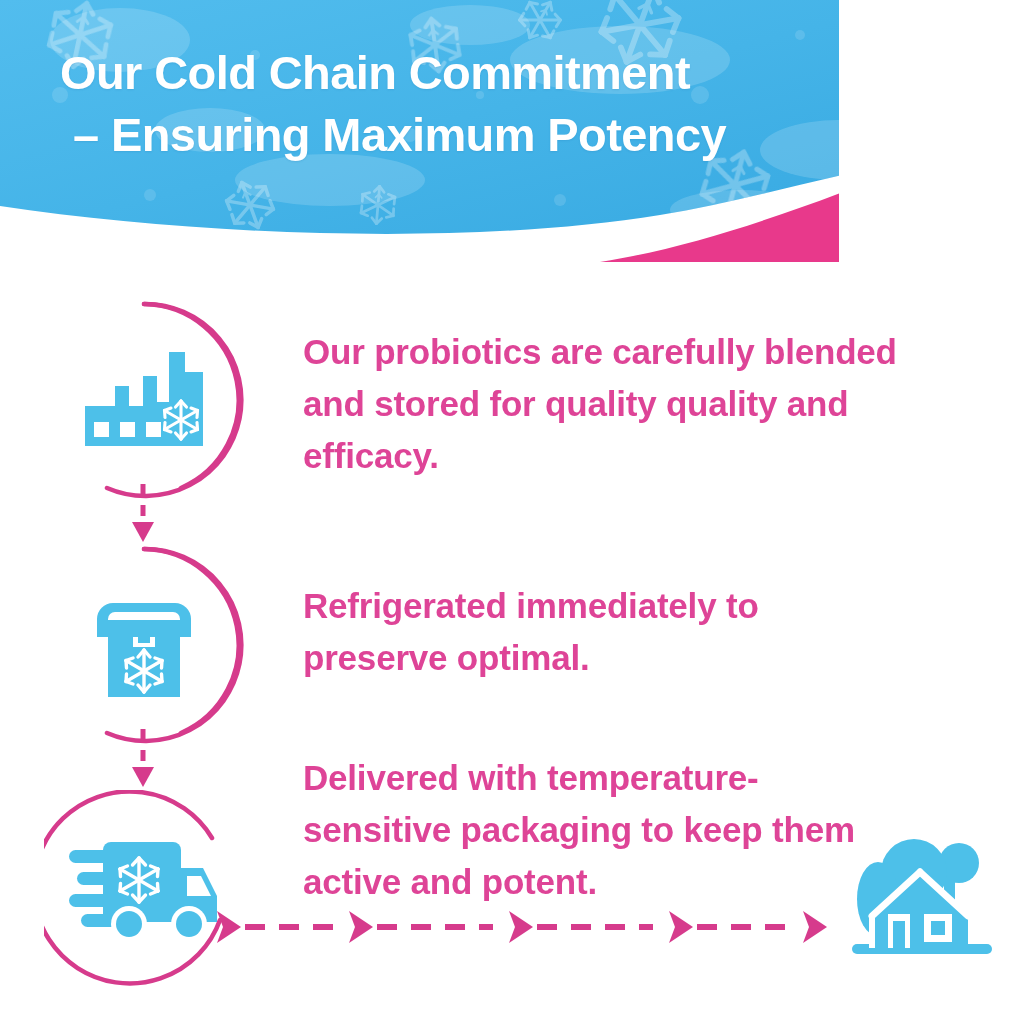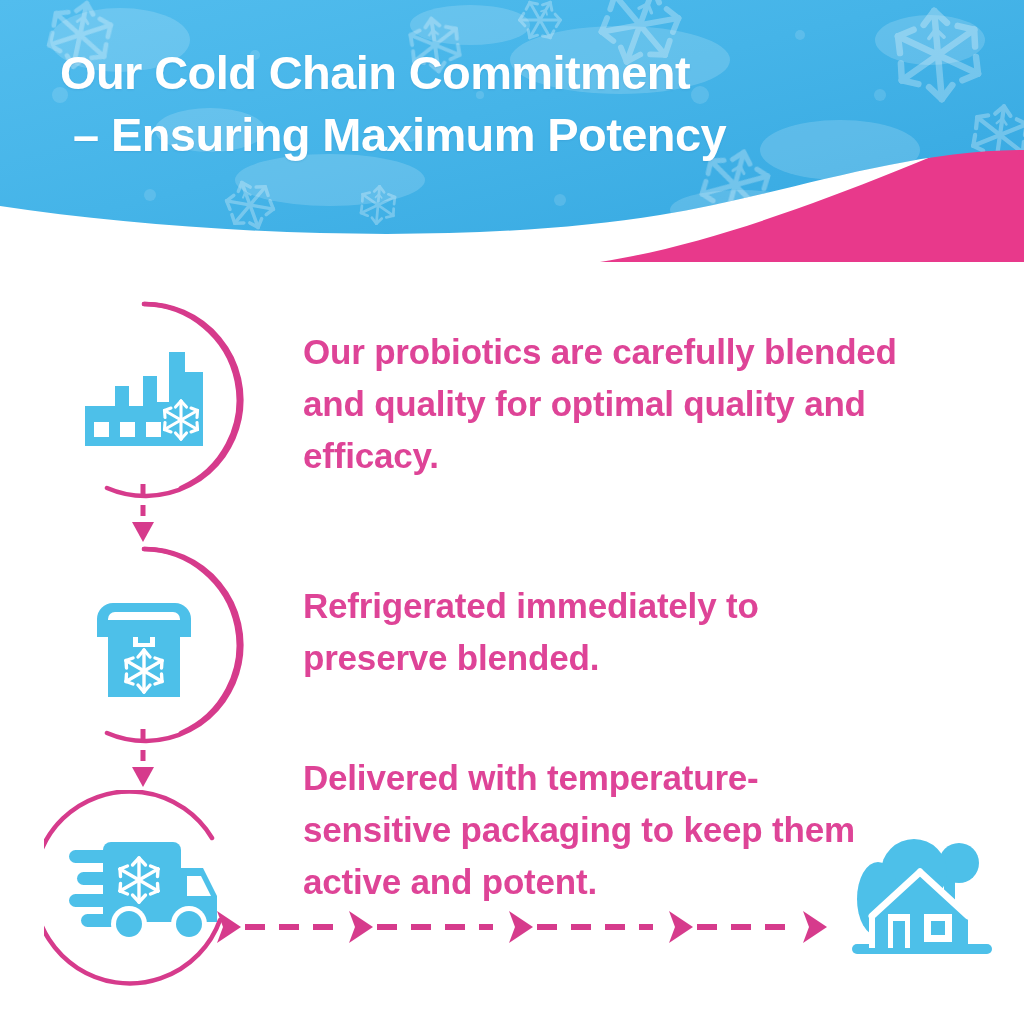--- a/index.html
+++ b/index.html
@@ -7,21 +7,21 @@
   body {
     background:#ffffff;
     font-family:"Liberation Sans", sans-serif;
     overflow:hidden;
     position:relative;
   }
 
   
   .header-wrap {
     position:absolute; top:0; left:0;
-    width:1024px; height:262px;
+    width:839px; height:262px;
     overflow:hidden;
   }
   .header-svg { position:absolute; top:0; left:0; }
 
   .header-title {
     position:absolute;
     left:60px; top:42px;
     width:900px;
     color:#ffffff;
     font-size:47px;
@@ -189,21 +189,21 @@
             <line x1="16.5" y1="9.5" x2="16" y2="2.5"></line>
               <line x1="16.5" y1="9.5" x2="10" y2="12"></line>
             <line x1="-16.5" y1="9.5" x2="-10" y2="12"></line>
               <line x1="-16.5" y1="9.5" x2="-16" y2="2.5"></line>
             <line x1="16.5" y1="-9.5" x2="10" y2="-12"></line>
               <line x1="16.5" y1="-9.5" x2="16" y2="-2.5"></line>
           </g>
         </svg>
       </div>
     </div>
-    <div class="step-text" style="left:303px; top:326px; width:600px;">Our probiotics are carefully blended and quality for optimal quality and efficacy.</div>
+    <div class="step-text" style="left:303px; top:326px; width:600px;">Our probiotics are carefully blended and stored for quality quality and efficacy.</div>
   </div>
 
   <div class="connector" style="left:126px; top:484px;">
     <svg width="34" height="62" viewBox="0 0 34 62">
       <line x1="17" y1="0" x2="17" y2="36" stroke="#D63B8C" stroke-width="5" stroke-dasharray="11,10"></line>
       <path d="M17,58 L6,38 L28,38 Z" fill="#D63B8C"></path>
     </svg>
   </div>
 
   <div class="step">
@@ -238,21 +238,21 @@
             <line x1="18" y1="10.5" x2="17.5" y2="3"></line>
               <line x1="18" y1="10.5" x2="11" y2="13"></line>
             <line x1="-18" y1="10.5" x2="-11" y2="13"></line>
               <line x1="-18" y1="10.5" x2="-17.5" y2="3"></line>
             <line x1="18" y1="-10.5" x2="11" y2="-13"></line>
               <line x1="18" y1="-10.5" x2="17.5" y2="-3"></line>
           </g>
         </svg>
       </div>
     </div>
-    <div class="step-text" style="left:303px; top:580px; width:600px;">Refrigerated immediately to preserve blended.</div>
+    <div class="step-text" style="left:303px; top:580px; width:600px;">Refrigerated immediately to preserve optimal.</div>
   </div>
 
   <div class="connector" style="left:126px; top:729px;">
     <svg width="34" height="62" viewBox="0 0 34 62">
       <line x1="17" y1="0" x2="17" y2="36" stroke="#D63B8C" stroke-width="5" stroke-dasharray="11,10"></line>
       <path d="M17,58 L6,38 L28,38 Z" fill="#D63B8C"></path>
     </svg>
   </div>
 
   <div class="step">

